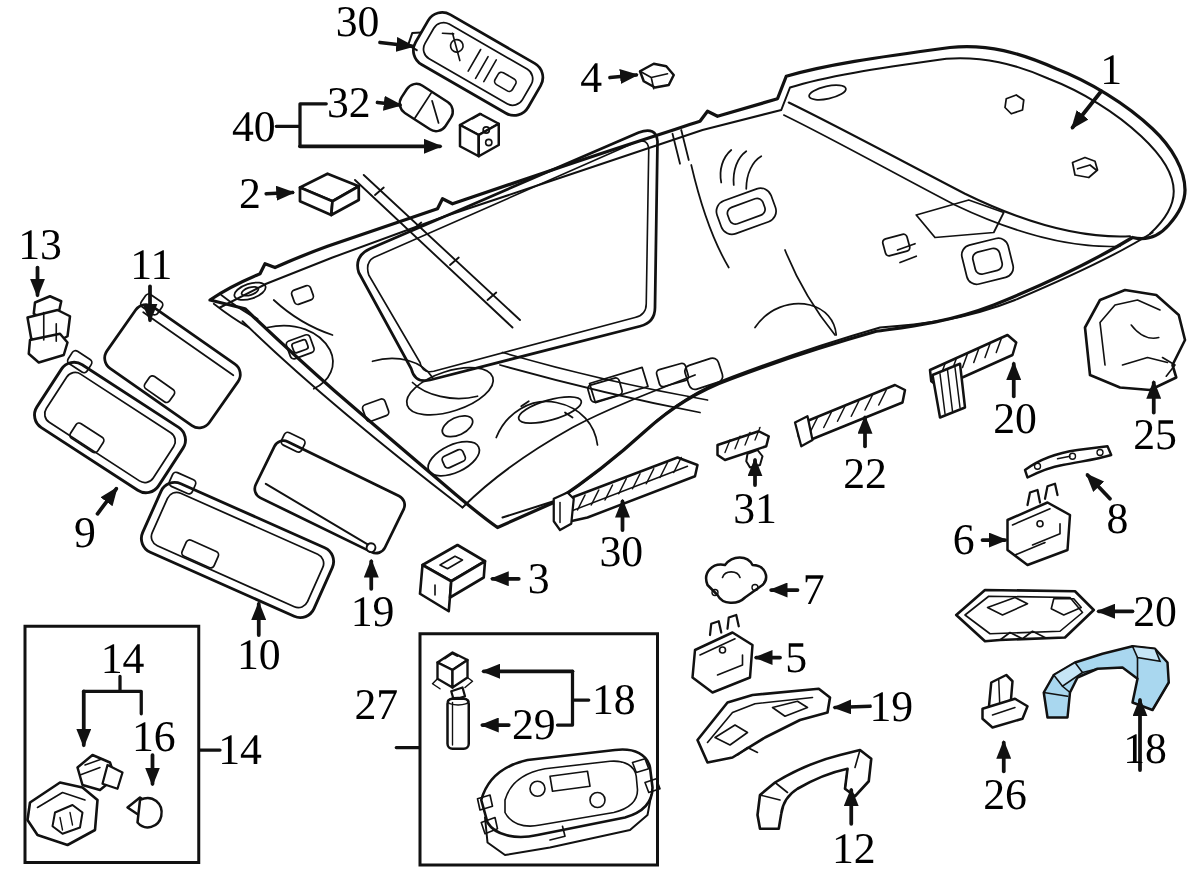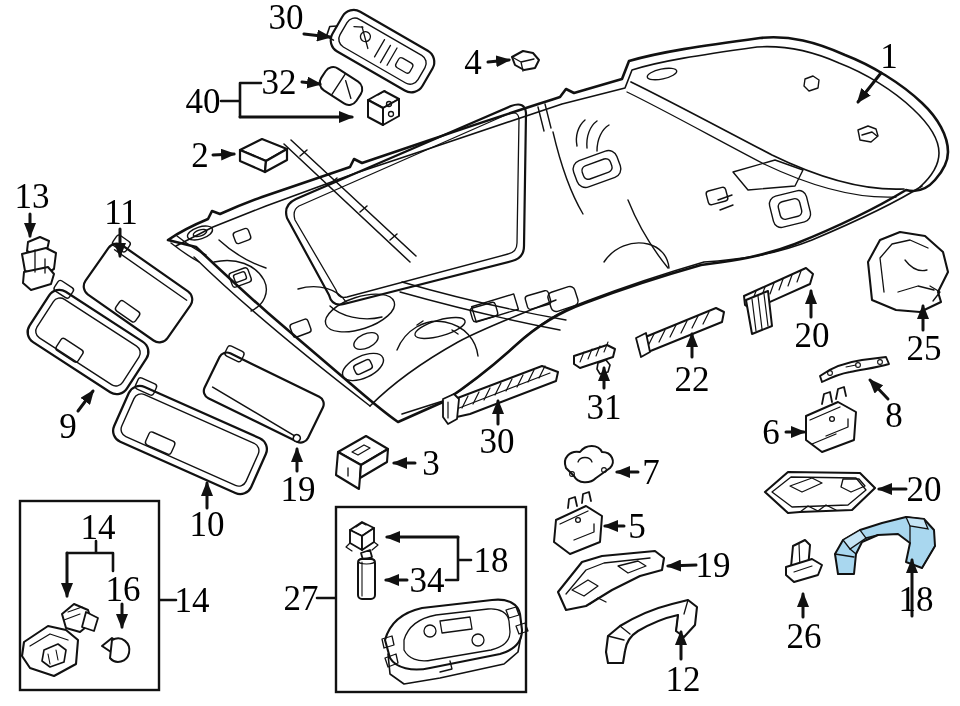--- a/index.html
+++ b/index.html
@@ -480,19 +480,19 @@
 <div class="callout" style="left:683px;top:679px">12</div>
 <div class="callout" style="left:916px;top:599px">18</div>
 <div class="callout" style="left:713px;top:565px">19</div>
 <div class="callout" style="left:924px;top:489px">20</div>
 <div class="callout" style="left:497px;top:441px">30</div>
 <div class="callout" style="left:692px;top:379px">22</div>
 <div class="callout" style="left:604px;top:407px">31</div>
 <div class="callout" style="left:812px;top:335px">20</div>
 <div class="callout" style="left:924px;top:348px">25</div>
 <div class="callout" style="left:804px;top:636px">26</div>
-<div class="callout" style="left:301px;top:598px">27</div>
+<div class="callout" style="left:301px;top:564px">27</div>
 <div class="callout" style="left:491px;top:560px">18</div>
-<div class="callout" style="left:427px;top:580px">34</div>
+<div class="callout" style="left:427px;top:580px">29</div>
 <div class="callout" style="left:286px;top:17px">30</div>
 <div class="callout" style="left:203px;top:101px">40</div>
 <div class="callout" style="left:279px;top:82px">32</div>
 </div>
 
 </body></html>

